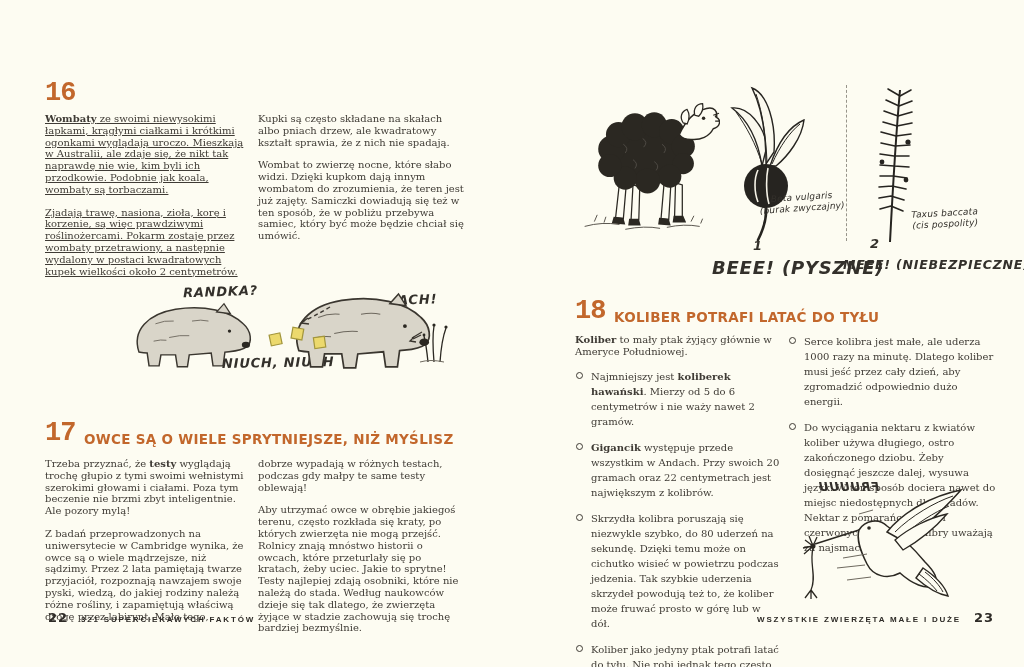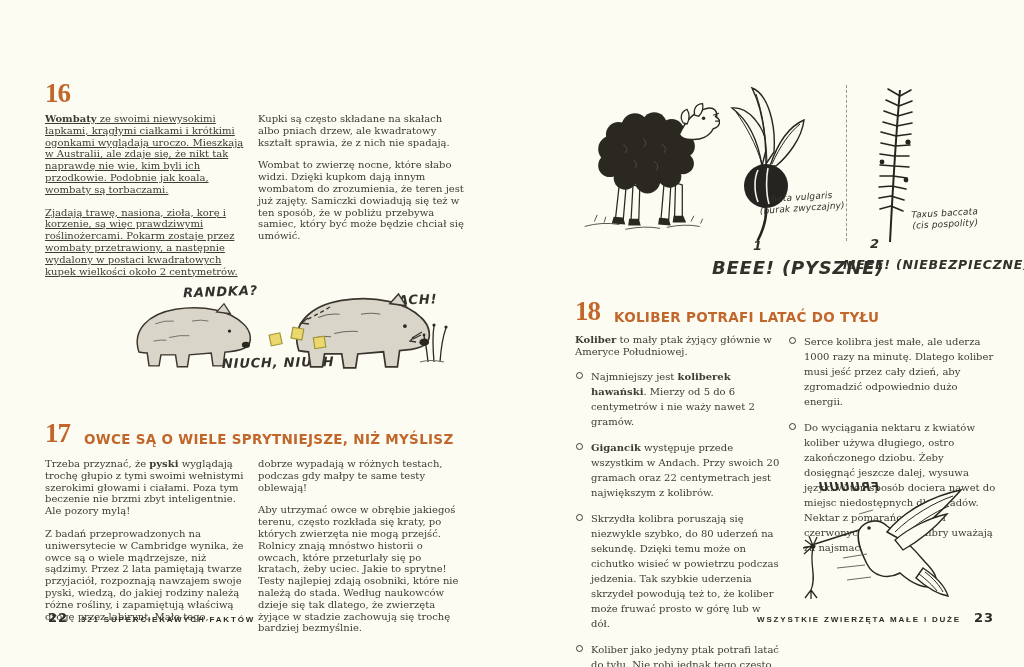--- a/index.html
+++ b/index.html
@@ -4,21 +4,21 @@
 <style>
   html,body{margin:0;padding:0;}
   body{background:#e9e6da;font-family:"DejaVu Serif", serif;}
   #spread{
     position:relative; width:1024px; height:667px; margin:0 auto;
     background:#fdfcf2; overflow:hidden; color:#3f3b35;
   }
   .abs{position:absolute;}
   
   .sec-num{
-    font-family:Liberation Serif, serif; font-weight:bold;
+    font-family:Liberation Mono, monospace; font-weight:bold;
     font-size:27px; line-height:1; color:#c2672c; letter-spacing:-1px;
   }
   .sec-title{
     font-family:"DejaVu Sans", sans-serif; font-weight:bold;
     font-size:13.5px; line-height:1; color:#c2672c; letter-spacing:0.3px;
   }
   
   .col{width:207px;}
   .para{
     font-size:10px; line-height:11.8px; margin:0 0 11px 0;
@@ -126,21 +126,21 @@
   </div>
 
   <div class="abs" style="left:45px; top:420px;">
     <span class="sec-num">17</span>
   </div>
   <div class="abs" style="left:84px; top:429px;">
     <span class="sec-title">OWCE SĄ O WIELE SPRYTNIEJSZE, NIŻ MYŚLISZ</span>
   </div>
 
   <div class="abs col" style="left:45px; top:458px;">
-    <p class="para"><span>Trzeba przyznać, że </span><span class="lead-bold">pyski</span><span> wyglądają trochę głupio z tymi swoimi wełnistymi szerokimi głowami i ciałami. Poza tym beczenie nie brzmi zbyt inteligentnie. Ale pozory mylą!</span></p>
+    <p class="para"><span>Trzeba przyznać, że </span><span class="lead-bold">testy</span><span> wyglądają trochę głupio z tymi swoimi wełnistymi szerokimi głowami i ciałami. Poza tym beczenie nie brzmi zbyt inteligentnie. Ale pozory mylą!</span></p>
     <p class="para"><span>Z badań przeprowadzonych na uniwersytecie w Cambridge wynika, że owce są o wiele mądrzejsze, niż sądzimy. Przez 2 lata pamiętają twarze przyjaciół, rozpoznają nawzajem swoje pyski, wiedzą, do jakiej rodziny należą różne rośliny, i zapamiętują właściwą drogę przez labirynt. Mało tego,</span></p>
   </div>
   <div class="abs col" style="left:258px; top:458px;">
     <p class="para"><span>dobrze wypadają w różnych testach, podczas gdy małpy te same testy oblewają!</span></p>
     <p class="para"><span>Aby utrzymać owce w obrębie jakiegoś terenu, często rozkłada się kraty, po których zwierzęta nie mogą przejść. Rolnicy znają mnóstwo historii o owcach, które przeturlały się po kratach, żeby uciec. Jakie to sprytne! Testy najlepiej zdają osobniki, które nie należą do stada. Według naukowców dzieje się tak dlatego, że zwierzęta żyjące w stadzie zachowują się trochę bardziej bezmyślnie.</span></p>
   </div>
 
   <div class="abs footer" style="left:48px; top:610px;">
     <span class="pg">22</span>
     <span class="bk">321 SUPERCIEKAWYCH FAKTÓW</span>

